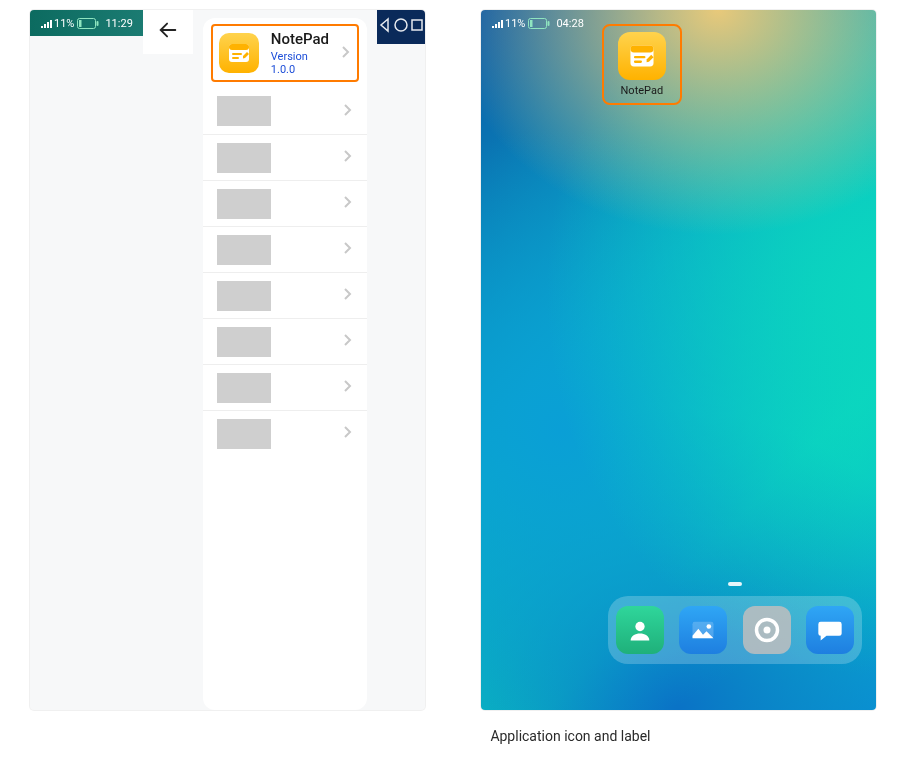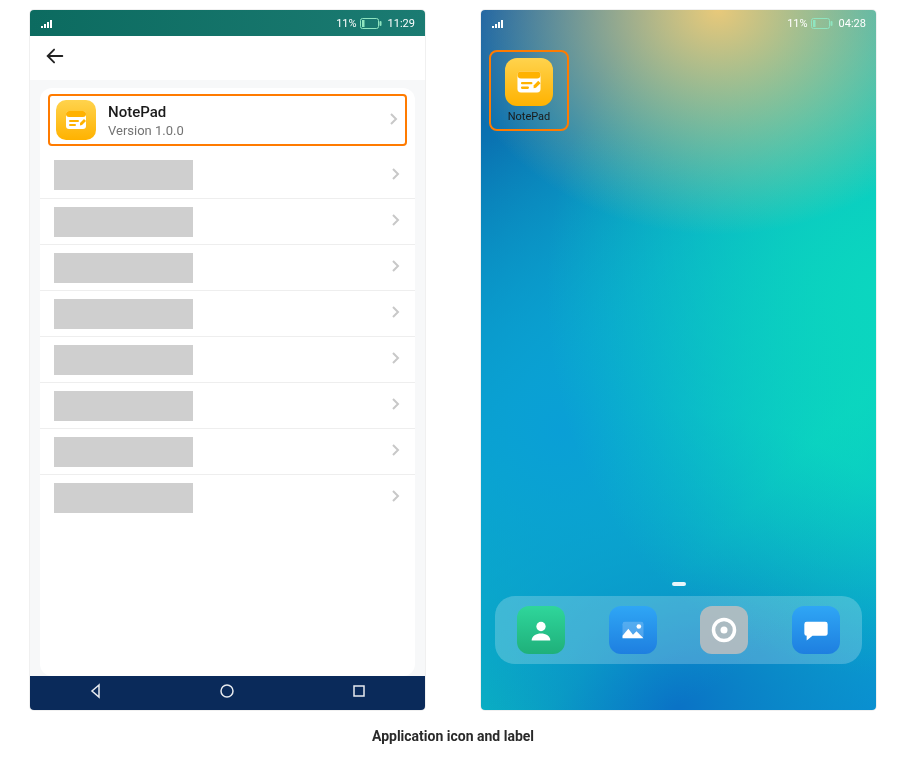--- a/index.html
+++ b/index.html
@@ -19,21 +19,20 @@
       justify-content: center;
     }
     .phone {
       width: 395px;
       height: 700px;
       border-radius: 4px;
       overflow: hidden;
       position: relative;
       box-shadow: 0 0 0 1px rgba(0,0,0,0.06);
       display: flex;
-      flex-direction: column;
     }
 
     
     .status-bar {
       height: 26px;
       display: flex;
       align-items: center;
       justify-content: space-between;
       padding: 0 10px;
       font-size: 11px;
@@ -81,21 +80,21 @@
     }
     .app-icon {
       width:40px; height:40px;
       border-radius:10px;
       background:linear-gradient(180deg,#ffd34d,#ffb200);
       display:flex; align-items:center; justify-content:center;
       flex-shrink:0;
     }
     .app-meta { display:flex; flex-direction:column; }
     .app-name { font-size:15px; color:#1a1a1a; font-weight:500; }
-    .app-version { font-size:13px; color:#737373; margin-top:2px;text-align:center; }
+    .app-version { font-size:11px; color:#1d4ed8; margin-top:2px; }
     .chevron {
       margin-left:auto;
       color:#c8c8c8;
     }
     .placeholder-row {
       height:46px;
       display:flex;
       align-items:center;
       padding:0 14px;
       border-top:1px solid #eee;
@@ -176,21 +175,21 @@
 
     
     .captions {
       display:flex;
       gap:56px;
       justify-content:center;
       margin-top:18px;
       font-size:14px;
       color:#2a2a2a;
     }
-    .captions > div { width:395px; text-align:center;font-weight:bold; }
+    .captions > div { width:395px; text-align:right; }
   </style>
 </head>
 <body>
 
 <div class="phones-row">
 
   <div class="phone left">
 
     <div class="status-bar dark">
       <div class="status-left">

